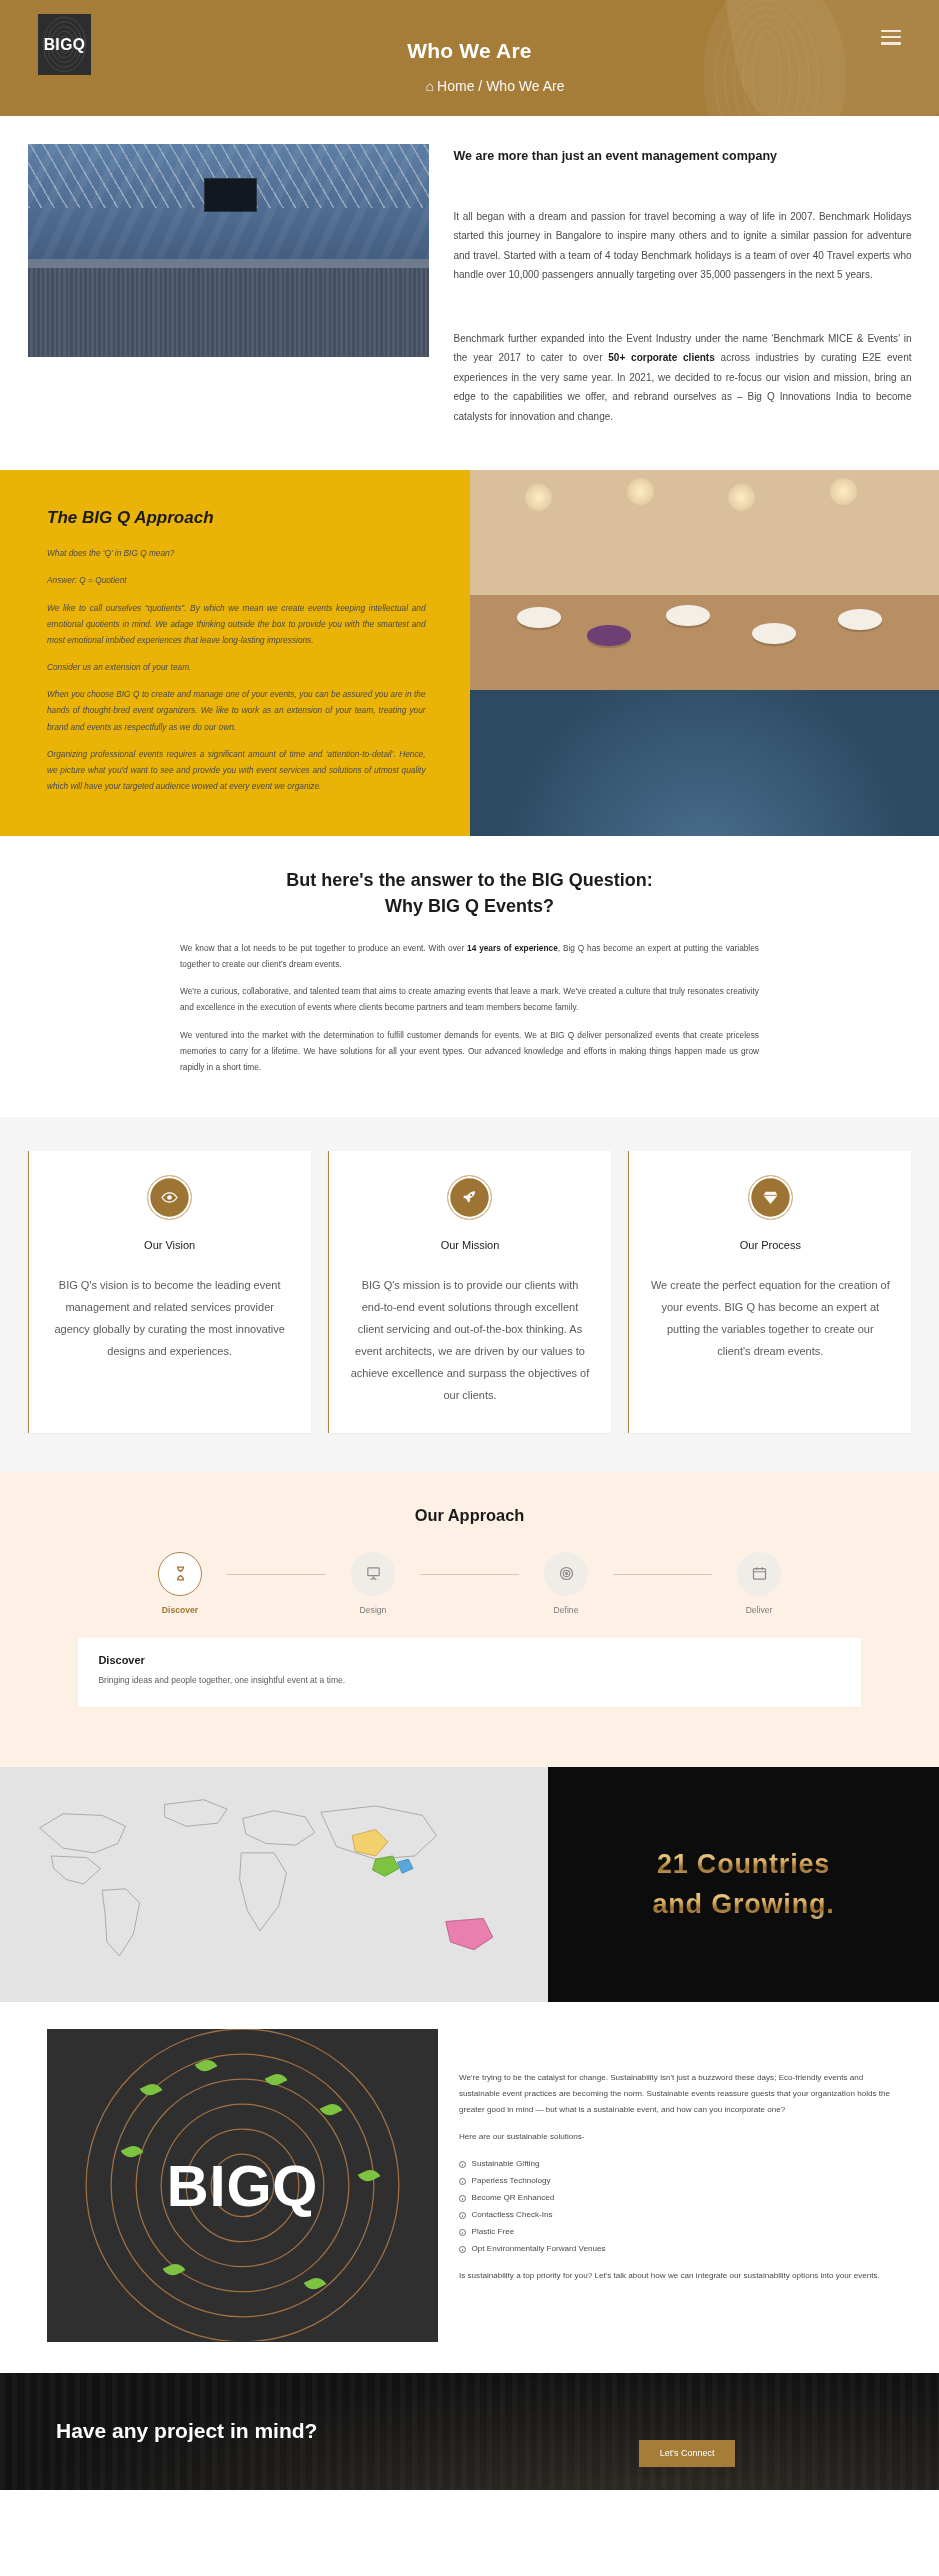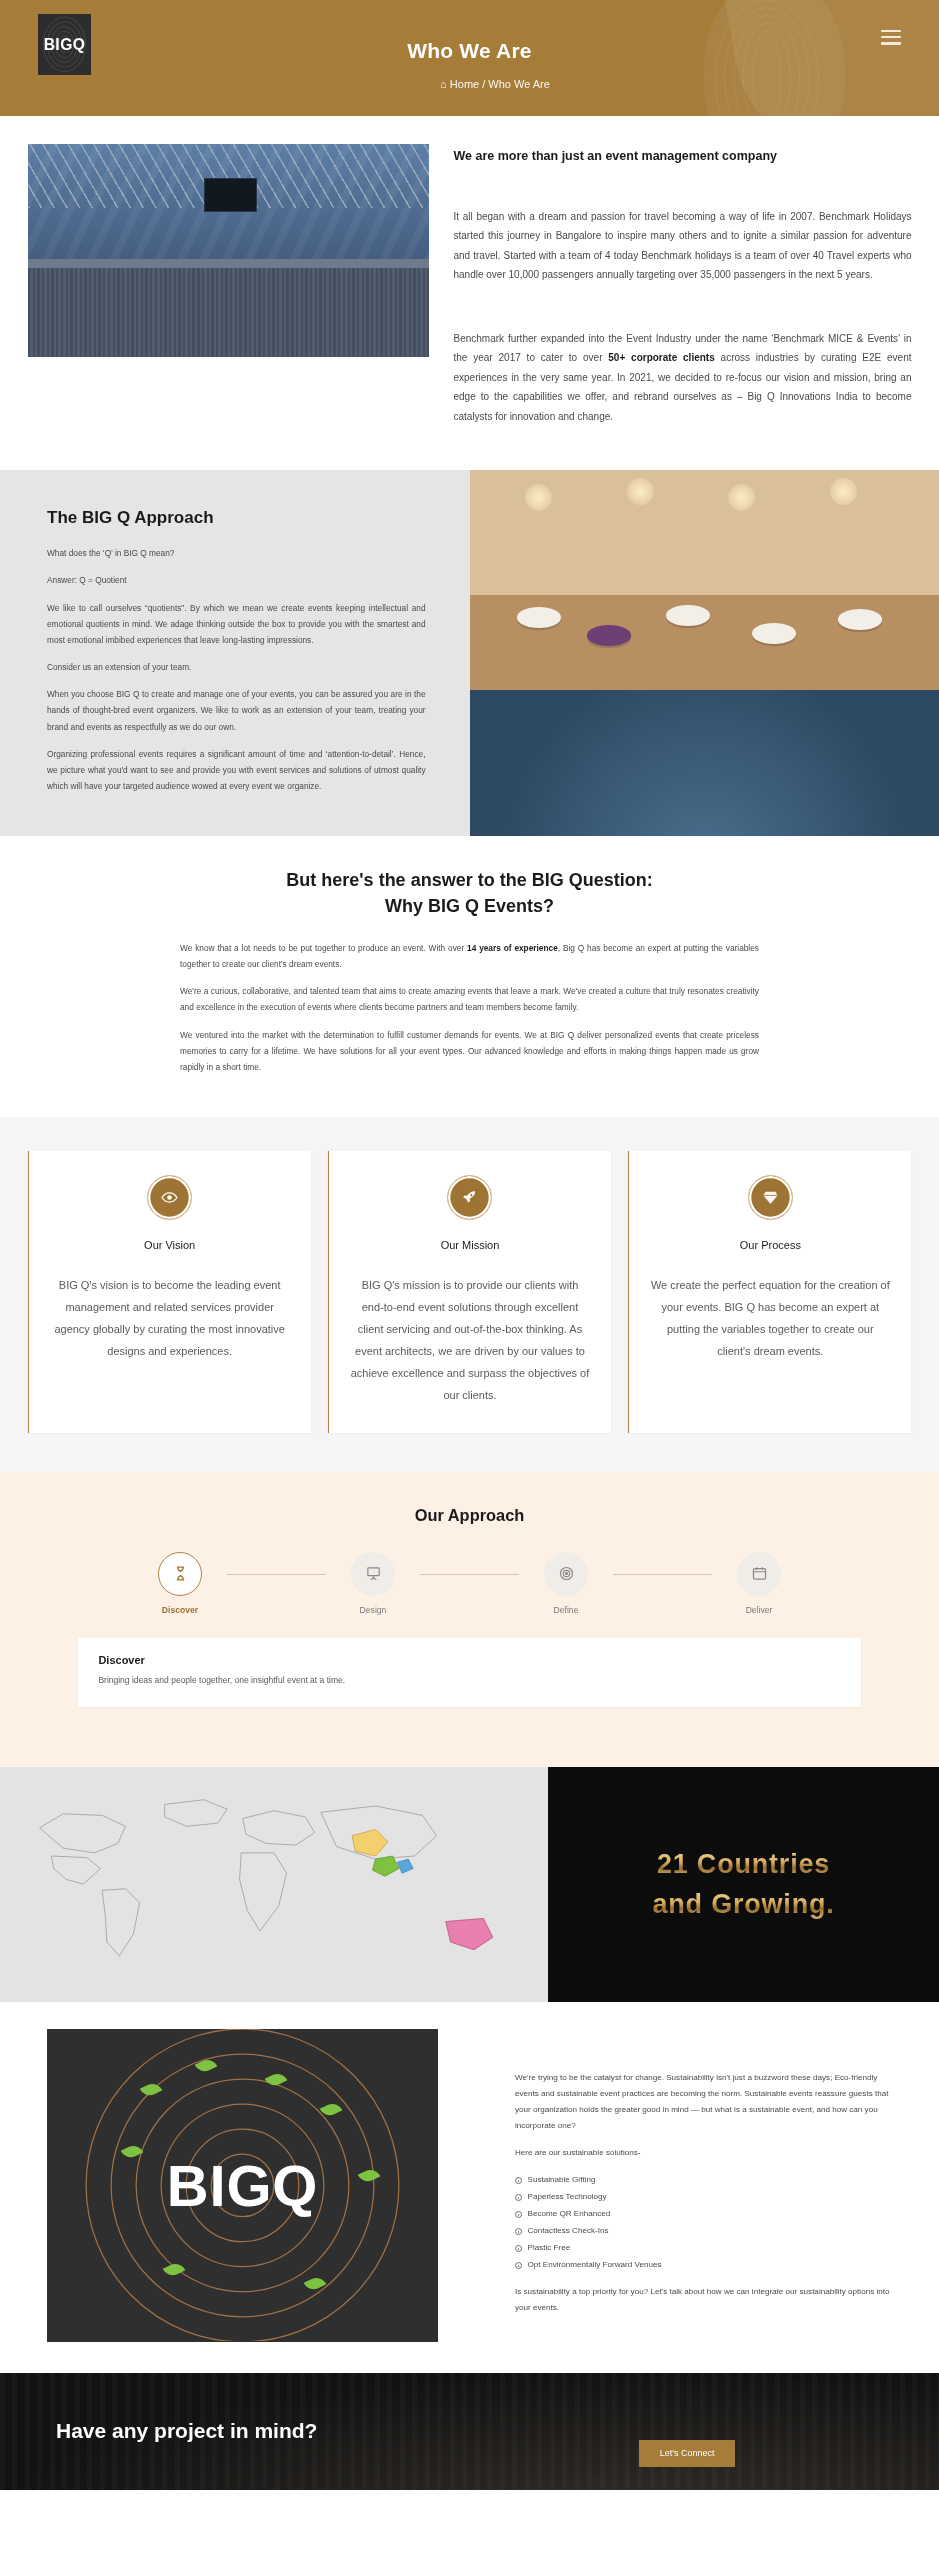--- a/index.html
+++ b/index.html
@@ -48,21 +48,21 @@
     color: #fff; font-weight: 800; font-size: 15.7px;
     letter-spacing: 0.4px;
   }
   .header-title {
     position: absolute; left: 0; right: 0; top: 39px;
     text-align: center;
     color: #fff; font-size: 21px; font-weight: 600; letter-spacing: 0.2px;
   }
   .breadcrumb {
     position: absolute; left: 17px; right: 0; top: 78px;
-    text-align: center; color: #fff; font-size: 11px; opacity: .95; padding-left: 34px;
+    text-align: center; color: #fff; font-size: 14px; opacity: .95; padding-left: 34px;
   }
   .breadcrumb .home-ico { display:inline-block; margin-right: 3.1px; }
   .hamburger {
     position: absolute; right: 38px; top: 30px;
     width: 20.4px; cursor: pointer;
   }
   .hamburger span {
     display: block; height: 2.3px; background: #f2e9dd; margin-bottom: 3.9px; border-radius: 0.8px;
   }
 
@@ -86,21 +86,21 @@
   .intro-text h2 {
     font-size: 12.5px; font-weight: 700; color: #1b1b1b; margin-bottom: 28px;
   }
   .intro-text p {
     font-size: 10px; line-height: 1.95; color: #4a4a4a;
     text-align: justify; margin-bottom: 11px; margin-top: 44px;
   }
   .intro-text p b { color:#1b1b1b; font-weight:700; }
 
   
-  .sec-approach { display:flex; align-items:stretch; background:#e5e5e5; }
+  .sec-approach { display:flex; align-items:stretch; background:#eab308;font-style:italic; }
   .approach-left { width: 470px; padding: 38px 44px 31px 47px; }
   .approach-left h2 { font-size: 17px; font-weight: 600; color:#1b1b1b; margin-bottom: 17px; }
   .approach-left p { font-size: 8.3px; line-height: 1.95; color:#4a4a4a; text-align: justify; margin-bottom: 11px; }
   .approach-right { width: 470px; position: relative; overflow:hidden;
      background: linear-gradient(#c9a273,#8c6740); }
   .ballroom { position:absolute; inset:0; }
   .ballroom .ceil { position:absolute; left:0; right:0; top:0; height:34%; background:#d9bf9a; }
   .ballroom .wall { position:absolute; left:0; right:0; top:34%; height:26%; background:#b78f63; }
   .ballroom .carpet { position:absolute; left:0; right:0; bottom:0; height:40%;
      background: radial-gradient(circle at 50% 120%, #4a6f8d, #2e4a63 70%); }
@@ -175,21 +175,21 @@
     width: 391px; height: 313px; margin-left: 47px; flex:0 0 391px;
     background:#2f2f2f; position:relative; overflow:hidden;
     display:flex; align-items:center; justify-content:center;
   }
   .sus-img .rings { position:absolute; inset:0; }
   .sus-img .bigq { position:relative; color:#fff; font-size: 58px; font-weight: 800; letter-spacing: 0.8px; }
   .sus-img .leaf {
     position:absolute; width: 20.4px; height: 11px; background:#7ec242;
     border-radius: 0 11px 0 11px; transform: rotate(-25deg);
   }
-  .sus-text { flex:1; padding: 41px 47px 0 39px; margin-left: 38px; }
+  .sus-text { flex:1; padding: 41px 47px 0 21px; }
   .sus-text p { font-size: 8.1px; line-height: 2.0; color:#4a4a4a; margin-bottom: 11px; }
   .sus-list { list-style:none; margin: 0 0 9.4px; }
   .sus-list li {
     font-size: 8.1px; color:#4a4a4a; line-height: 2.1;
     display:flex; align-items:center; gap: 5.5px;
   }
   .sus-list li .bullet {
     width: 7px; height: 7px; border-radius:50%; border: 1.2px solid #6e6e6e;
     position:relative; flex:0 0 7px;
   }

